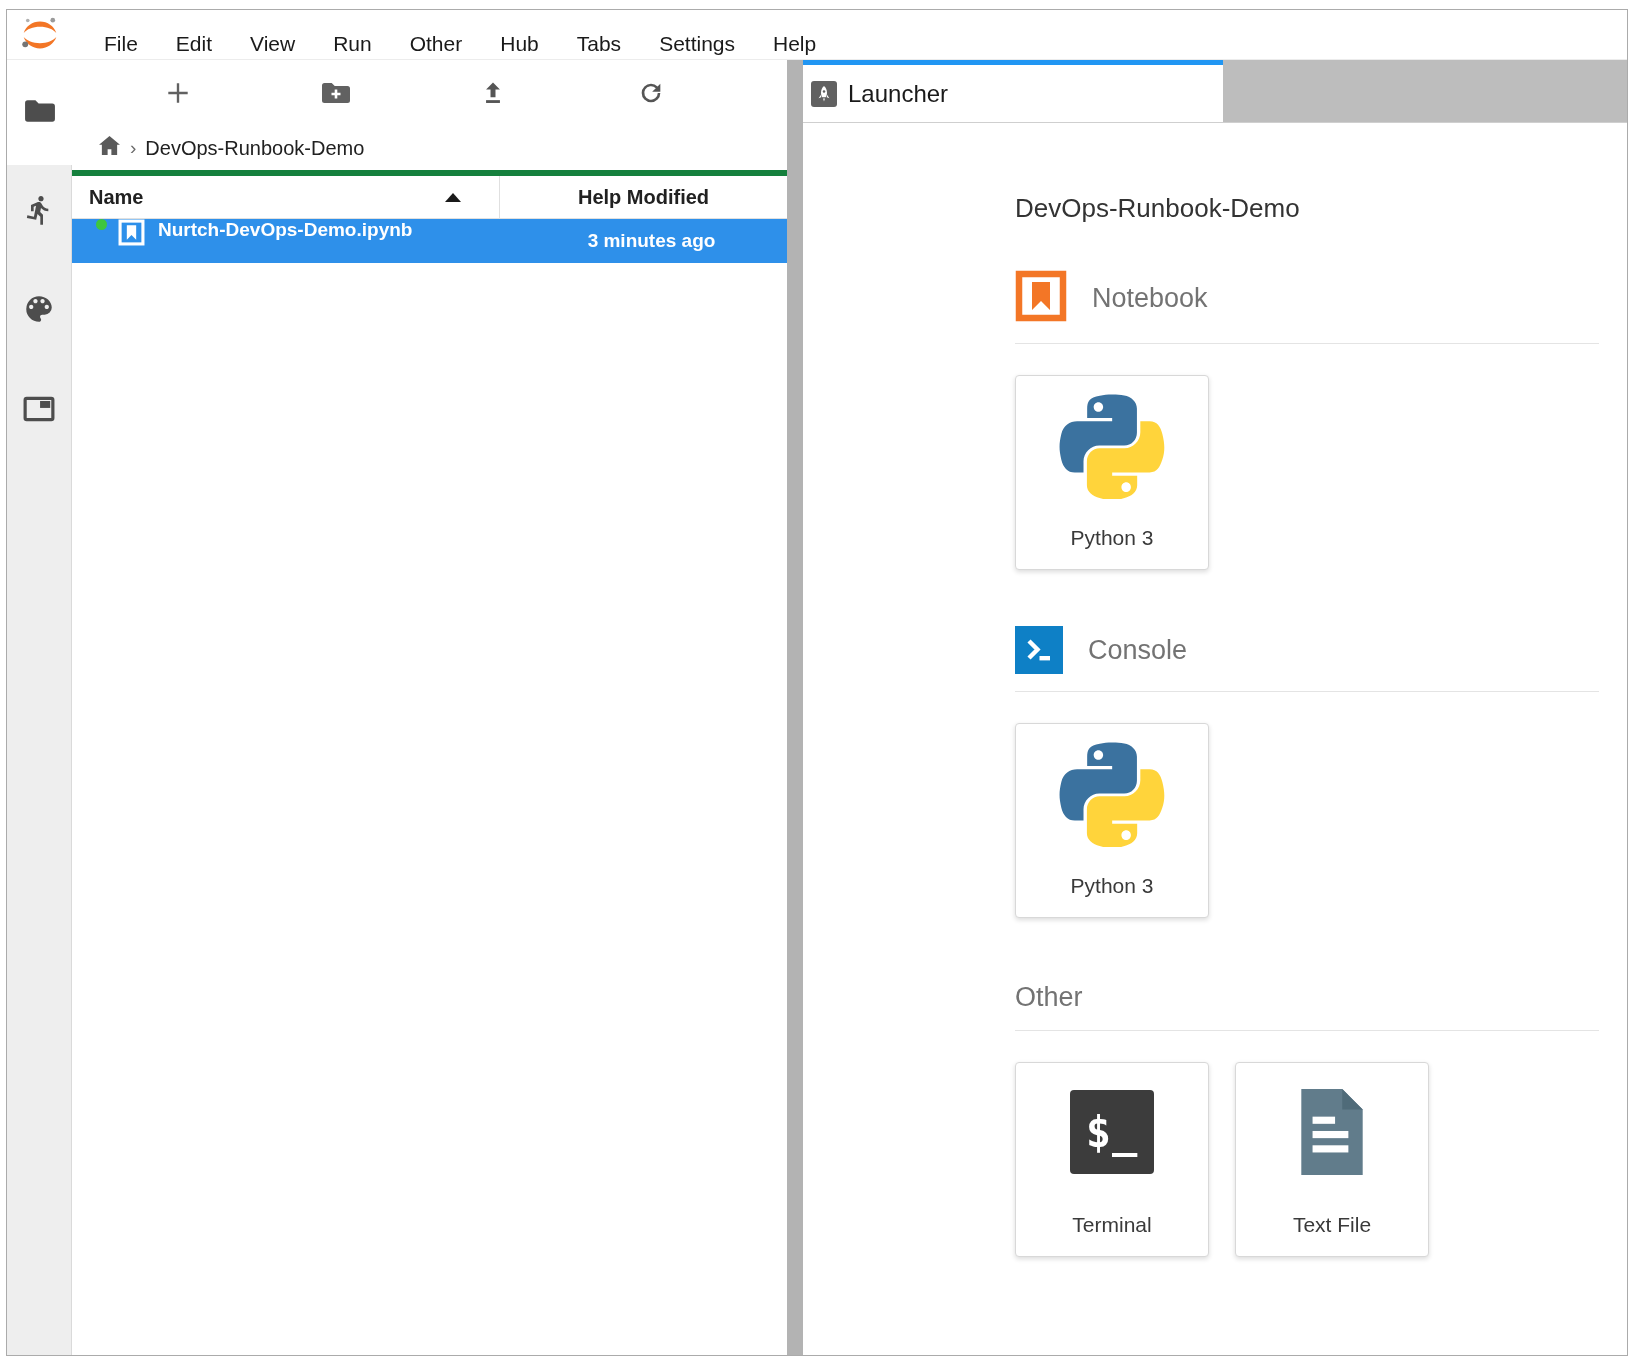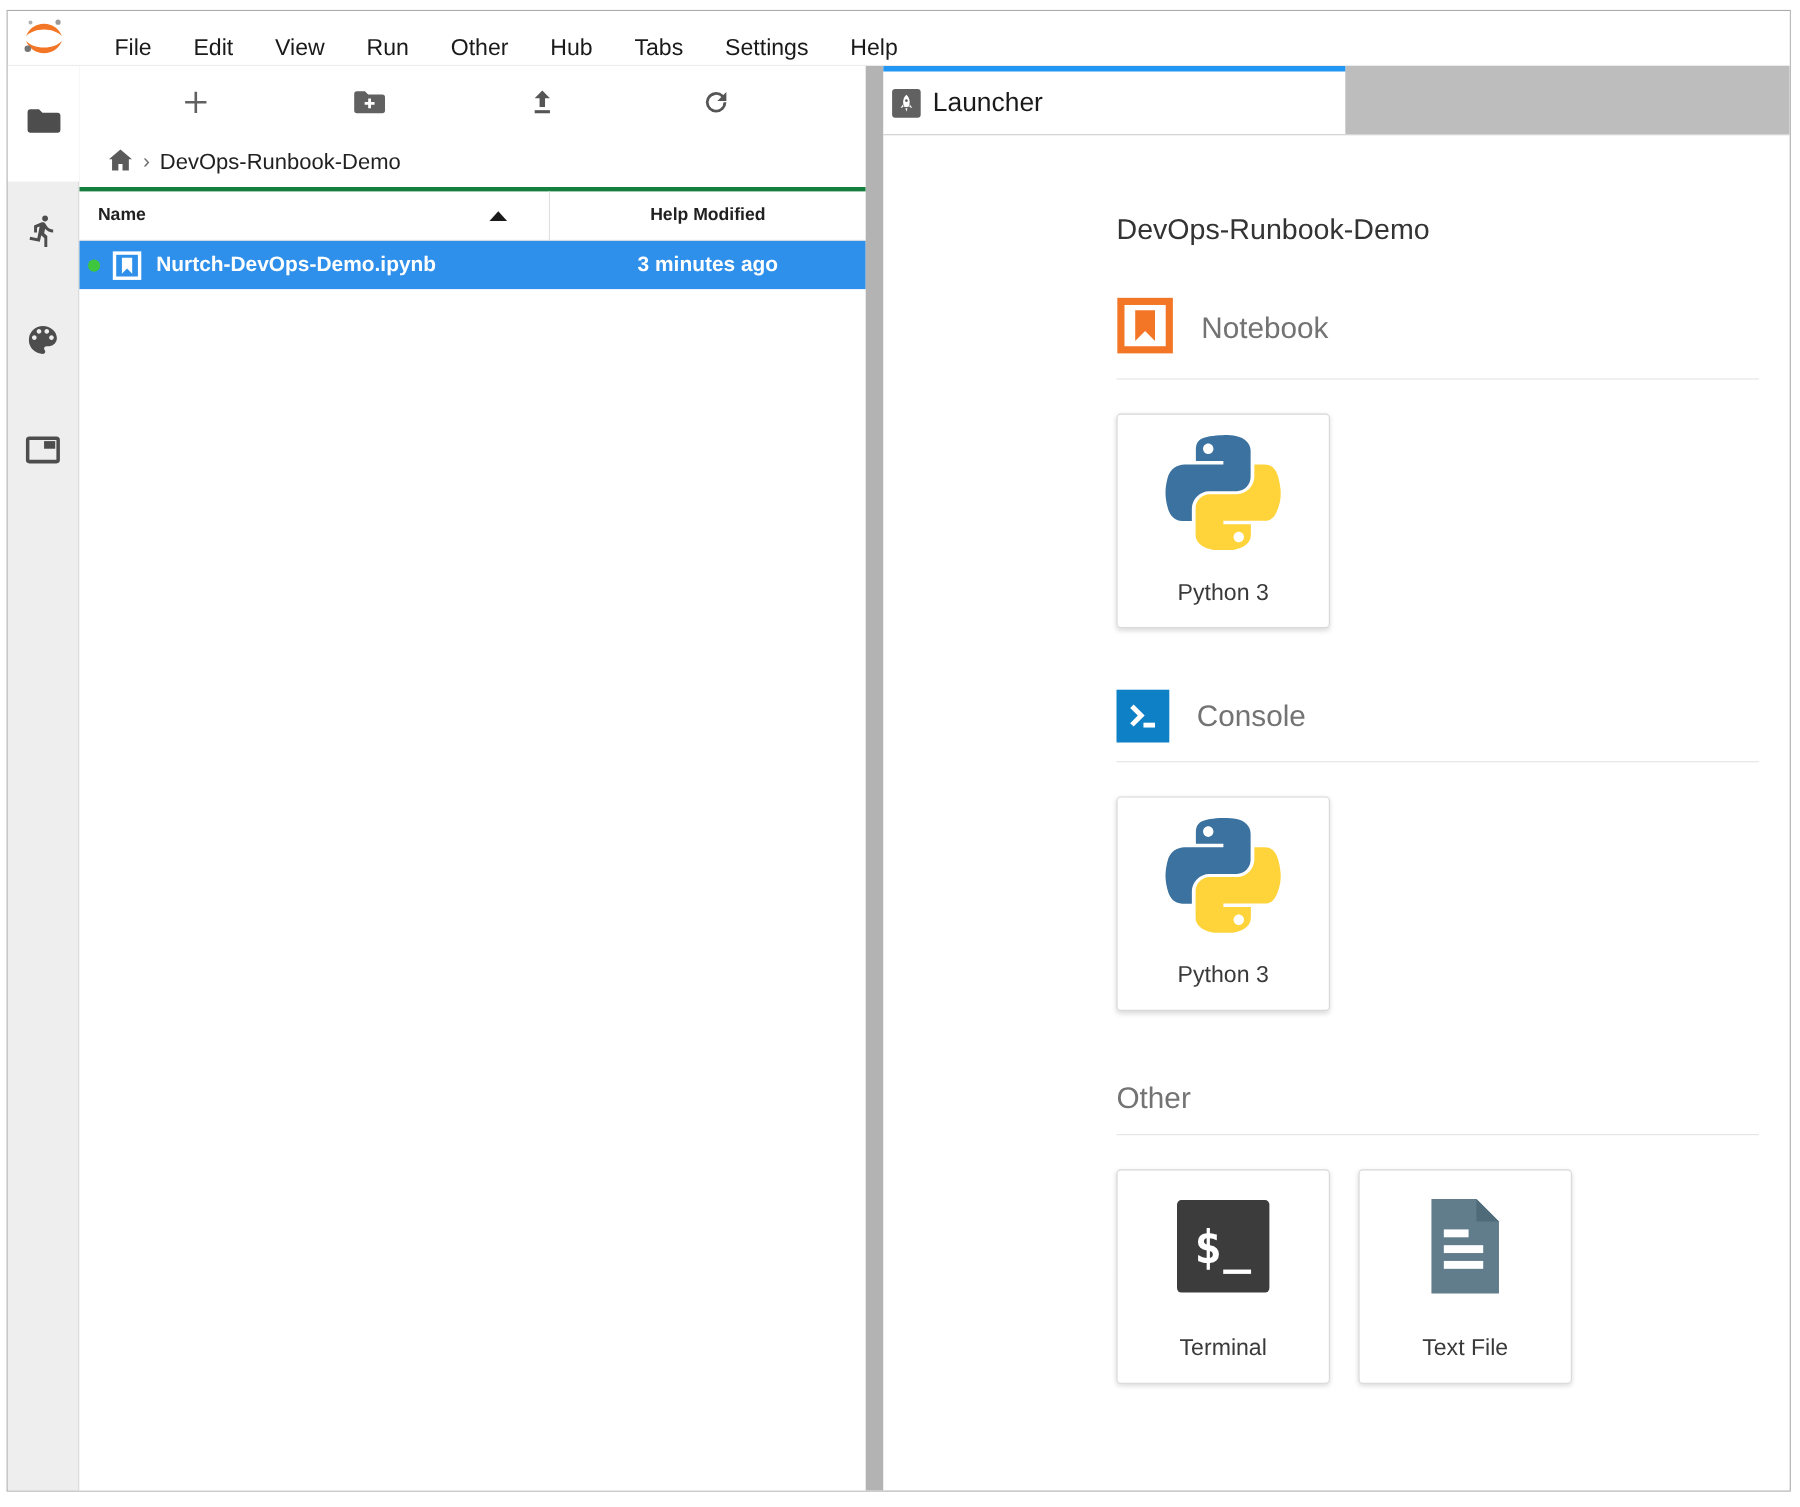--- a/index.html
+++ b/index.html
@@ -24,29 +24,29 @@
   .act-icon { position:absolute; left:50%; transform:translateX(-50%); }
 
   
   .file-browser { width:715px; background:#fff; display:flex; flex-direction:column; flex:0 0 auto; }
   .fb-toolbar { height:66px; display:flex; align-items:center; justify-content:space-between;
     padding:0 120px 0 90px; flex:0 0 auto; }
   .fb-tool { width:32px; height:32px; display:flex; align-items:center; justify-content:center; cursor:pointer; }
   .fb-breadcrumb { height:44px; display:flex; align-items:center; padding-left:26px; gap:9px;
     font-size:20px; color:#212121; flex:0 0 auto; }
   .crumb-sep { color:#6b6b6b; font-size:19px; }
-  .fb-header { height:49px; border-top:4px solid #15803d; border-bottom:1px solid #e0e0e0;
-    display:flex; align-items:stretch; font-weight:bold; font-size:16px; flex:0 0 auto; }
+  .fb-header { height:49px; border-top:6px solid #15803d; border-bottom:1px solid #e0e0e0;
+    display:flex; align-items:stretch; font-weight:bold; font-size:20px; flex:0 0 auto; }
   .col-name { width:428px; display:flex; align-items:center; padding-left:17px; border-right:1px solid #e0e0e0; }
   .sort-arrow { margin-left:auto; margin-right:38px; width:0; height:0;
     border-left:8px solid transparent; border-right:8px solid transparent; border-bottom:9px solid #1a1a1a; }
   .col-mod { flex:1; display:flex; align-items:center; justify-content:center; }
   .fb-row { height:44px; background:#2e90ea; color:#fff; display:flex; align-items:stretch;
     font-size:19px; font-weight:600; flex:0 0 auto; cursor:pointer; }
-  .row-left { width:428px; display:flex; align-items:center; }
+  .row-left { width:428px; display:flex; align-items:flex-start;margin-left:16px; }
   .run-dot { width:11px; height:11px; border-radius:50%; background:#3ec63e; margin-left:8px; flex:0 0 auto; }
   .row-name { margin-left:13px; white-space:nowrap; }
   .row-right { flex:1; display:flex; align-items:center; justify-content:center; }
   .fb-rest { flex:1; background:#fff; }
 
   
   .splitter { width:16px; background:#b3b3b3; flex:0 0 auto; cursor:col-resize; }
   .dock { flex:1; display:flex; flex-direction:column; background:#bdbdbd; min-width:0; }
   .tabbar { height:62px; display:flex; flex:0 0 auto; }
   .tab { width:420px; background:#fff; border-top:5px solid #2196f3; display:flex; align-items:center;

